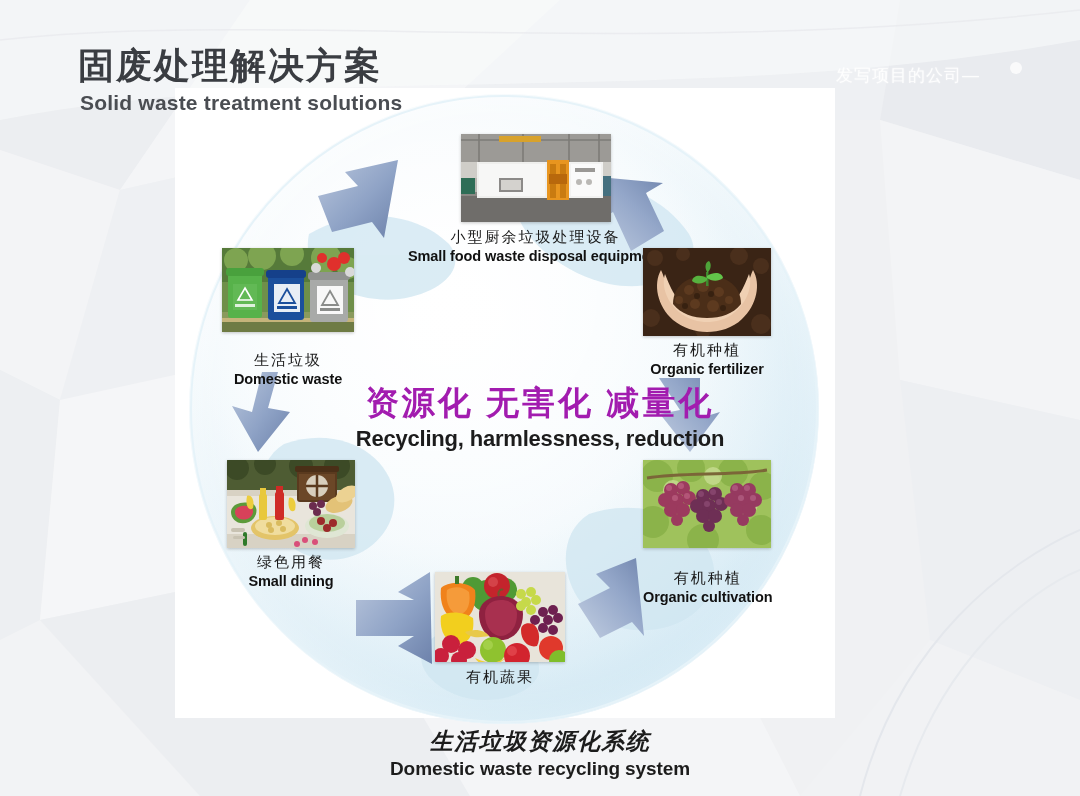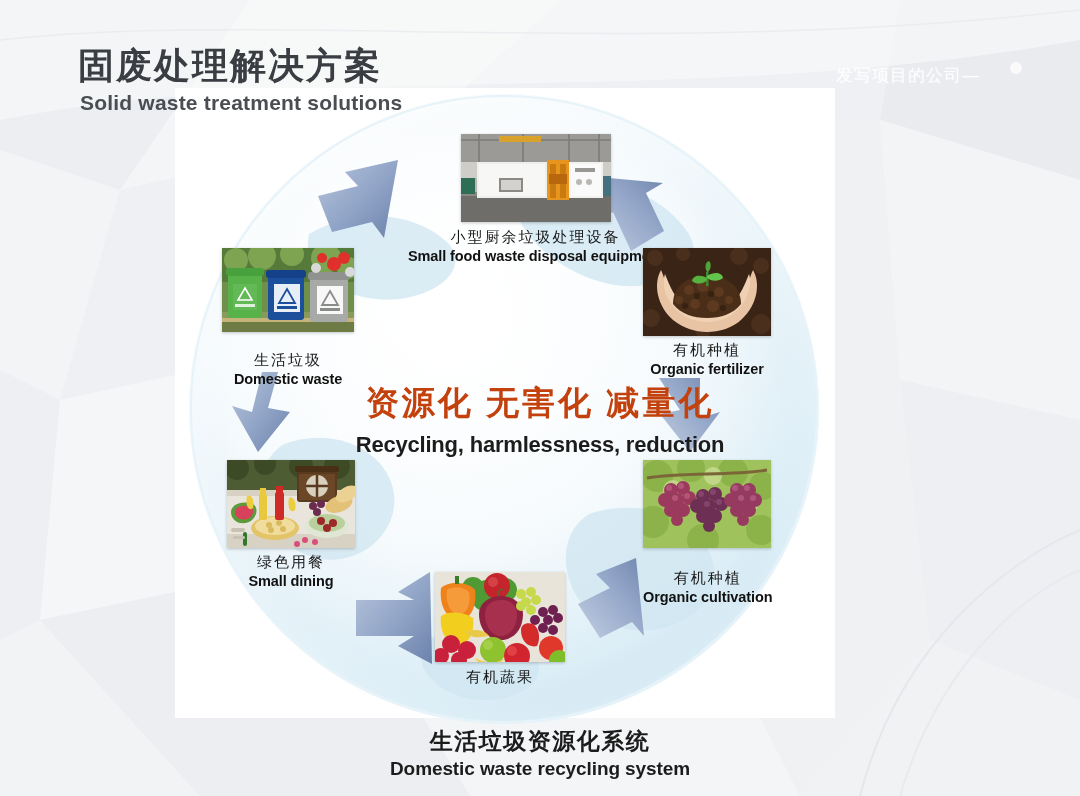--- a/index.html
+++ b/index.html
@@ -96,32 +96,32 @@
   #node-dining .cap{margin-top:4px;}
 
   
   .arrows{position:absolute;left:0;top:0;width:1080px;height:796px;z-index:3;pointer-events:none;}
 
   
   .slogan{
     position:absolute;left:0;right:0;top:383px;text-align:center;z-index:5;
   }
   .slogan .cn{
-    font-size:33px;line-height:40px;font-weight:bold;color:#c2410c;
+    font-size:33px;line-height:40px;font-weight:bold;color:#a21caf;
     letter-spacing:3px;white-space:nowrap;
   }
   .slogan .en{
     font-size:22px;line-height:30px;font-weight:bold;color:#1c1c1c;
-    white-space:nowrap;margin-top:7px;letter-spacing:-.2px;
+    white-space:nowrap;margin-top:1px;letter-spacing:-.2px;
   }
 
   
   .footer{position:absolute;left:0;right:0;top:727px;text-align:center;z-index:6;}
   .footer .cn{
-    font-size:23px;line-height:29px;font-weight:bold;color:#1c1c1c;letter-spacing:1.5px;
+    font-size:23px;line-height:29px;font-weight:bold;color:#1c1c1c;letter-spacing:1.5px;font-style:italic;
   }
   .footer .en{
     font-size:19px;line-height:26px;font-weight:bold;color:#1c1c1c;letter-spacing:-.1px;
   }
 </style>
 </head>
 <body>
 
 <div id="bg">
   <svg viewBox="0 0 1080 796" preserveAspectRatio="none">

